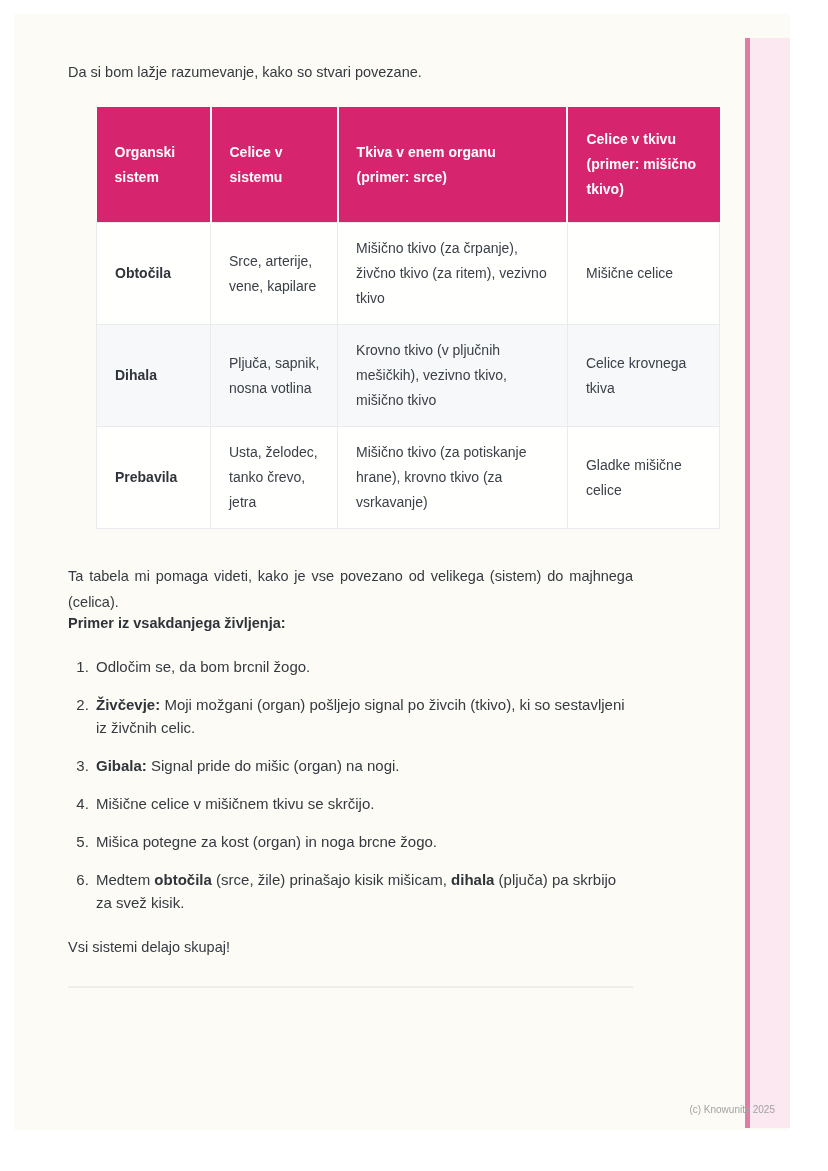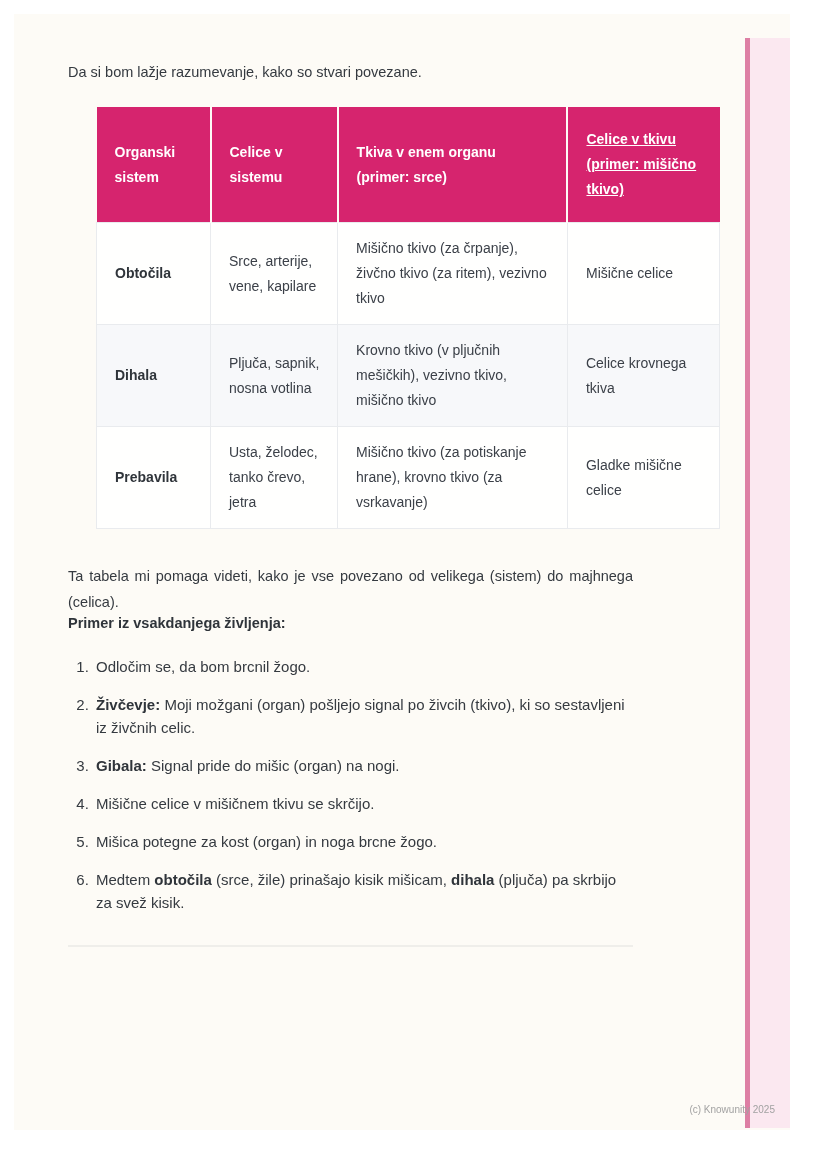--- a/index.html
+++ b/index.html
@@ -55,21 +55,21 @@
     background: #d6246e;
     color: #ffffff;
     font-size: 14px;
     font-weight: 700;
     text-align: left;
     vertical-align: middle;
     padding: 20px 14px 20px 18px;
     line-height: 25px;
     border-right: 2px solid #fdfbf6;
   }
-  table.sys-table th:last-child { border-right: none; text-decoration: underline; }
+  table.sys-table th:last-child { border-right: none; }
   table.sys-table td {
     border: 1px solid #e9ebee;
     font-size: 14px;
     color: #3b4048;
     vertical-align: middle;
     padding: 13px 14px 13px 18px;
     line-height: 25px;
     background: #fffffe;
   }
   table.sys-table tbody tr:nth-child(2) td { background: #f7f8fa; }
@@ -172,19 +172,20 @@
 
       <ol class="steps">
         <li><span>Odločim se, da bom brcnil žogo.</span></li>
         <li><b>Živčevje:</b><span> Moji možgani (organ) pošljejo signal po živcih (tkivo), ki so sestavljeni iz živčnih celic.</span></li>
         <li><b>Gibala:</b><span> Signal pride do mišic (organ) na nogi.</span></li>
         <li><span>Mišične celice v mišičnem tkivu se skrčijo.</span></li>
         <li><span>Mišica potegne za kost (organ) in noga brcne žogo.</span></li>
         <li><span>Medtem </span><b>obtočila</b><span> (srce, žile) prinašajo kisik mišicam, </span><b>dihala</b><span> (pljuča) pa skrbijo za svež kisik.</span></li>
       </ol>
 
+      <p class="closing">Vsi sistemi delajo skupaj!</p>
 
       <hr class="divider">
     </div>
   </div>
 </div>
 
 <div class="footer">(c) Knowunity 2025</div>
 
 </body></html>

